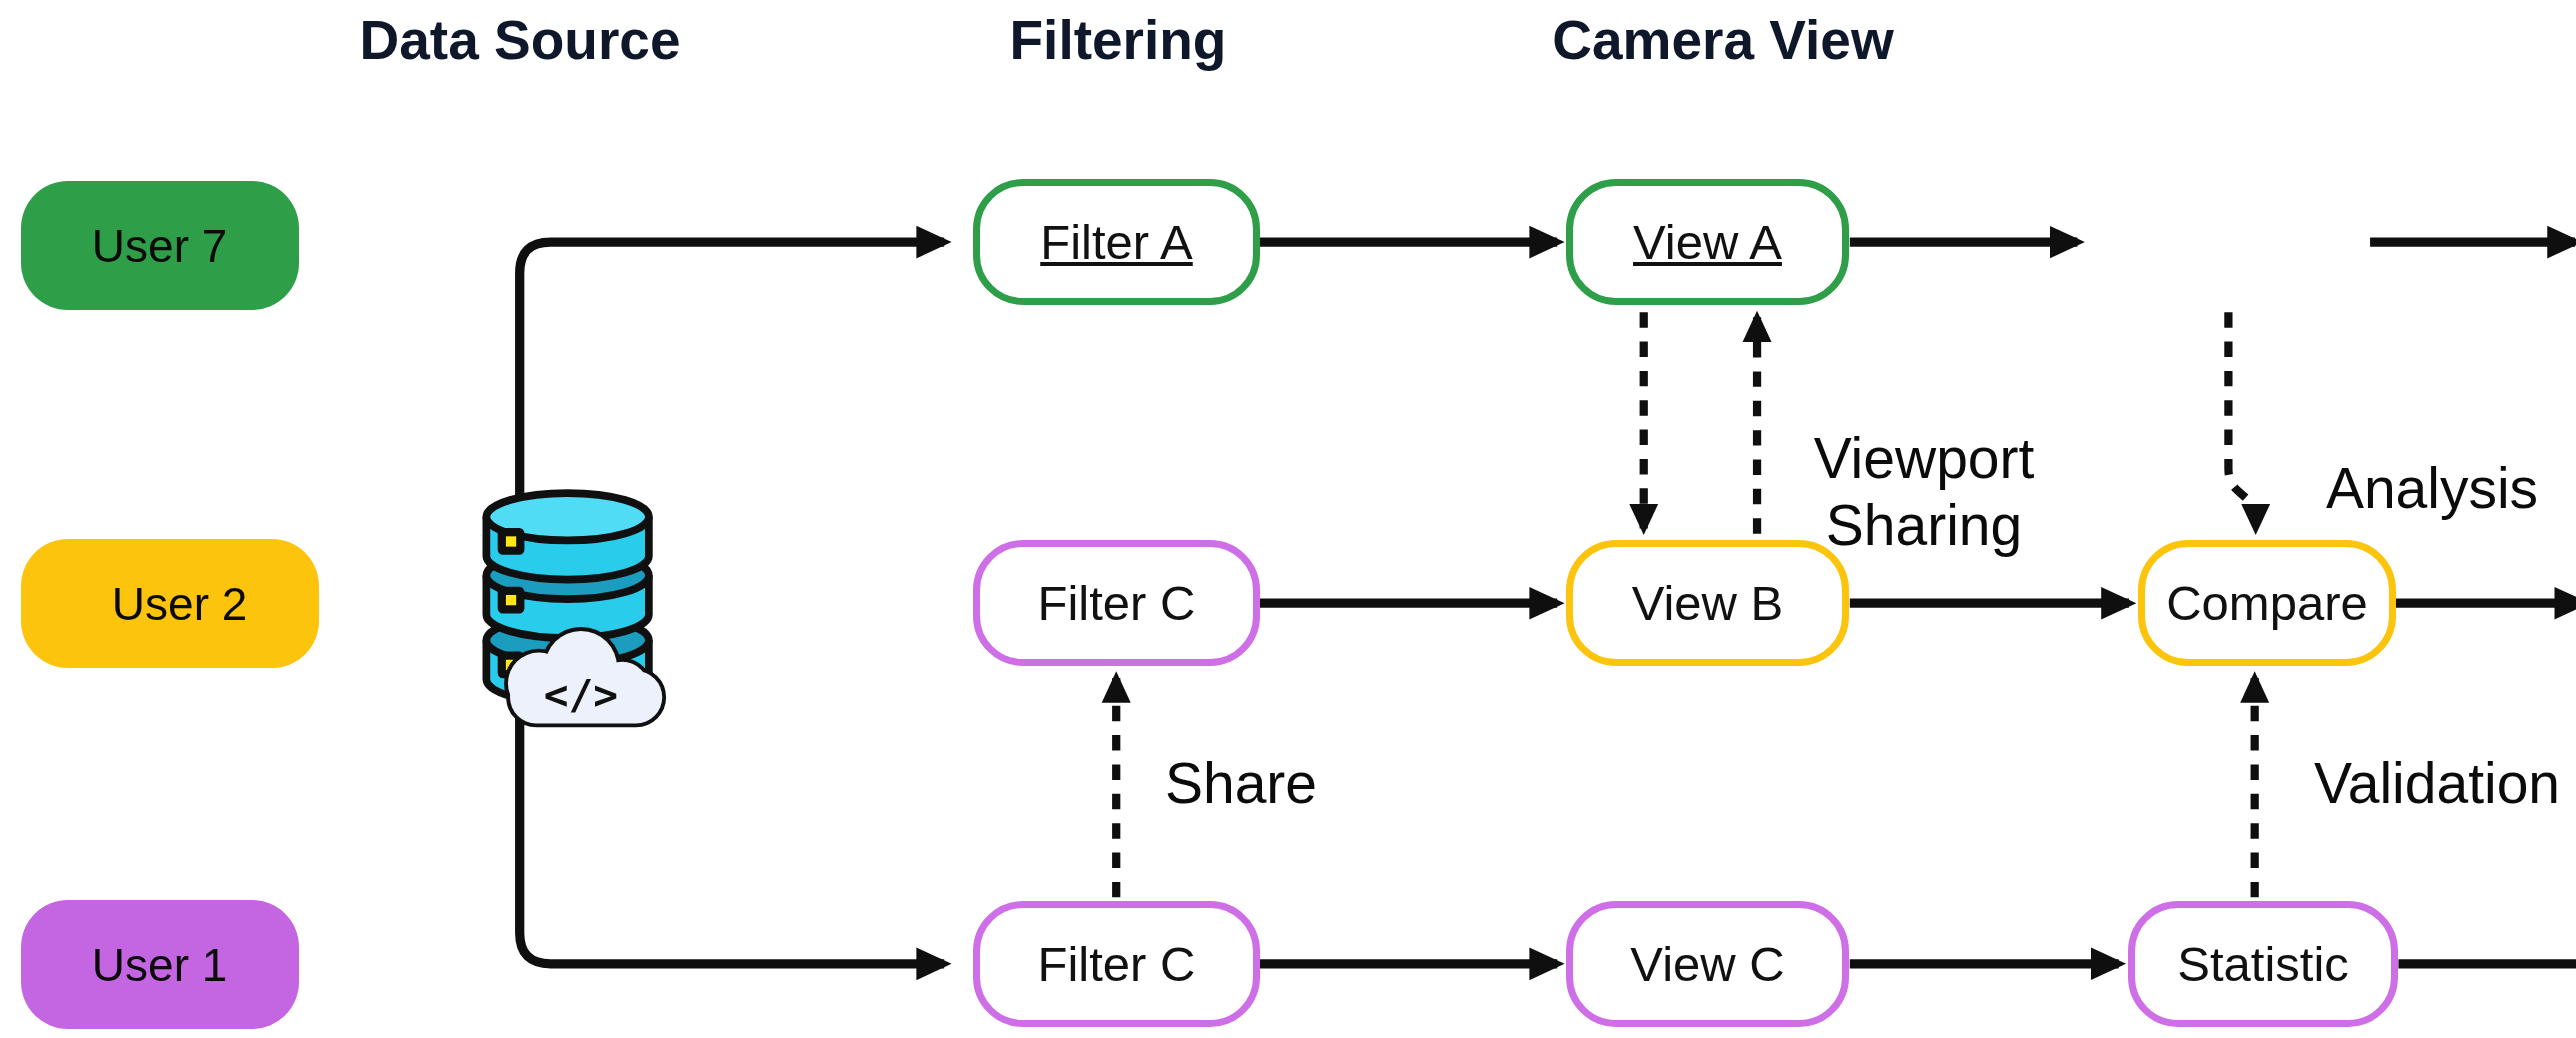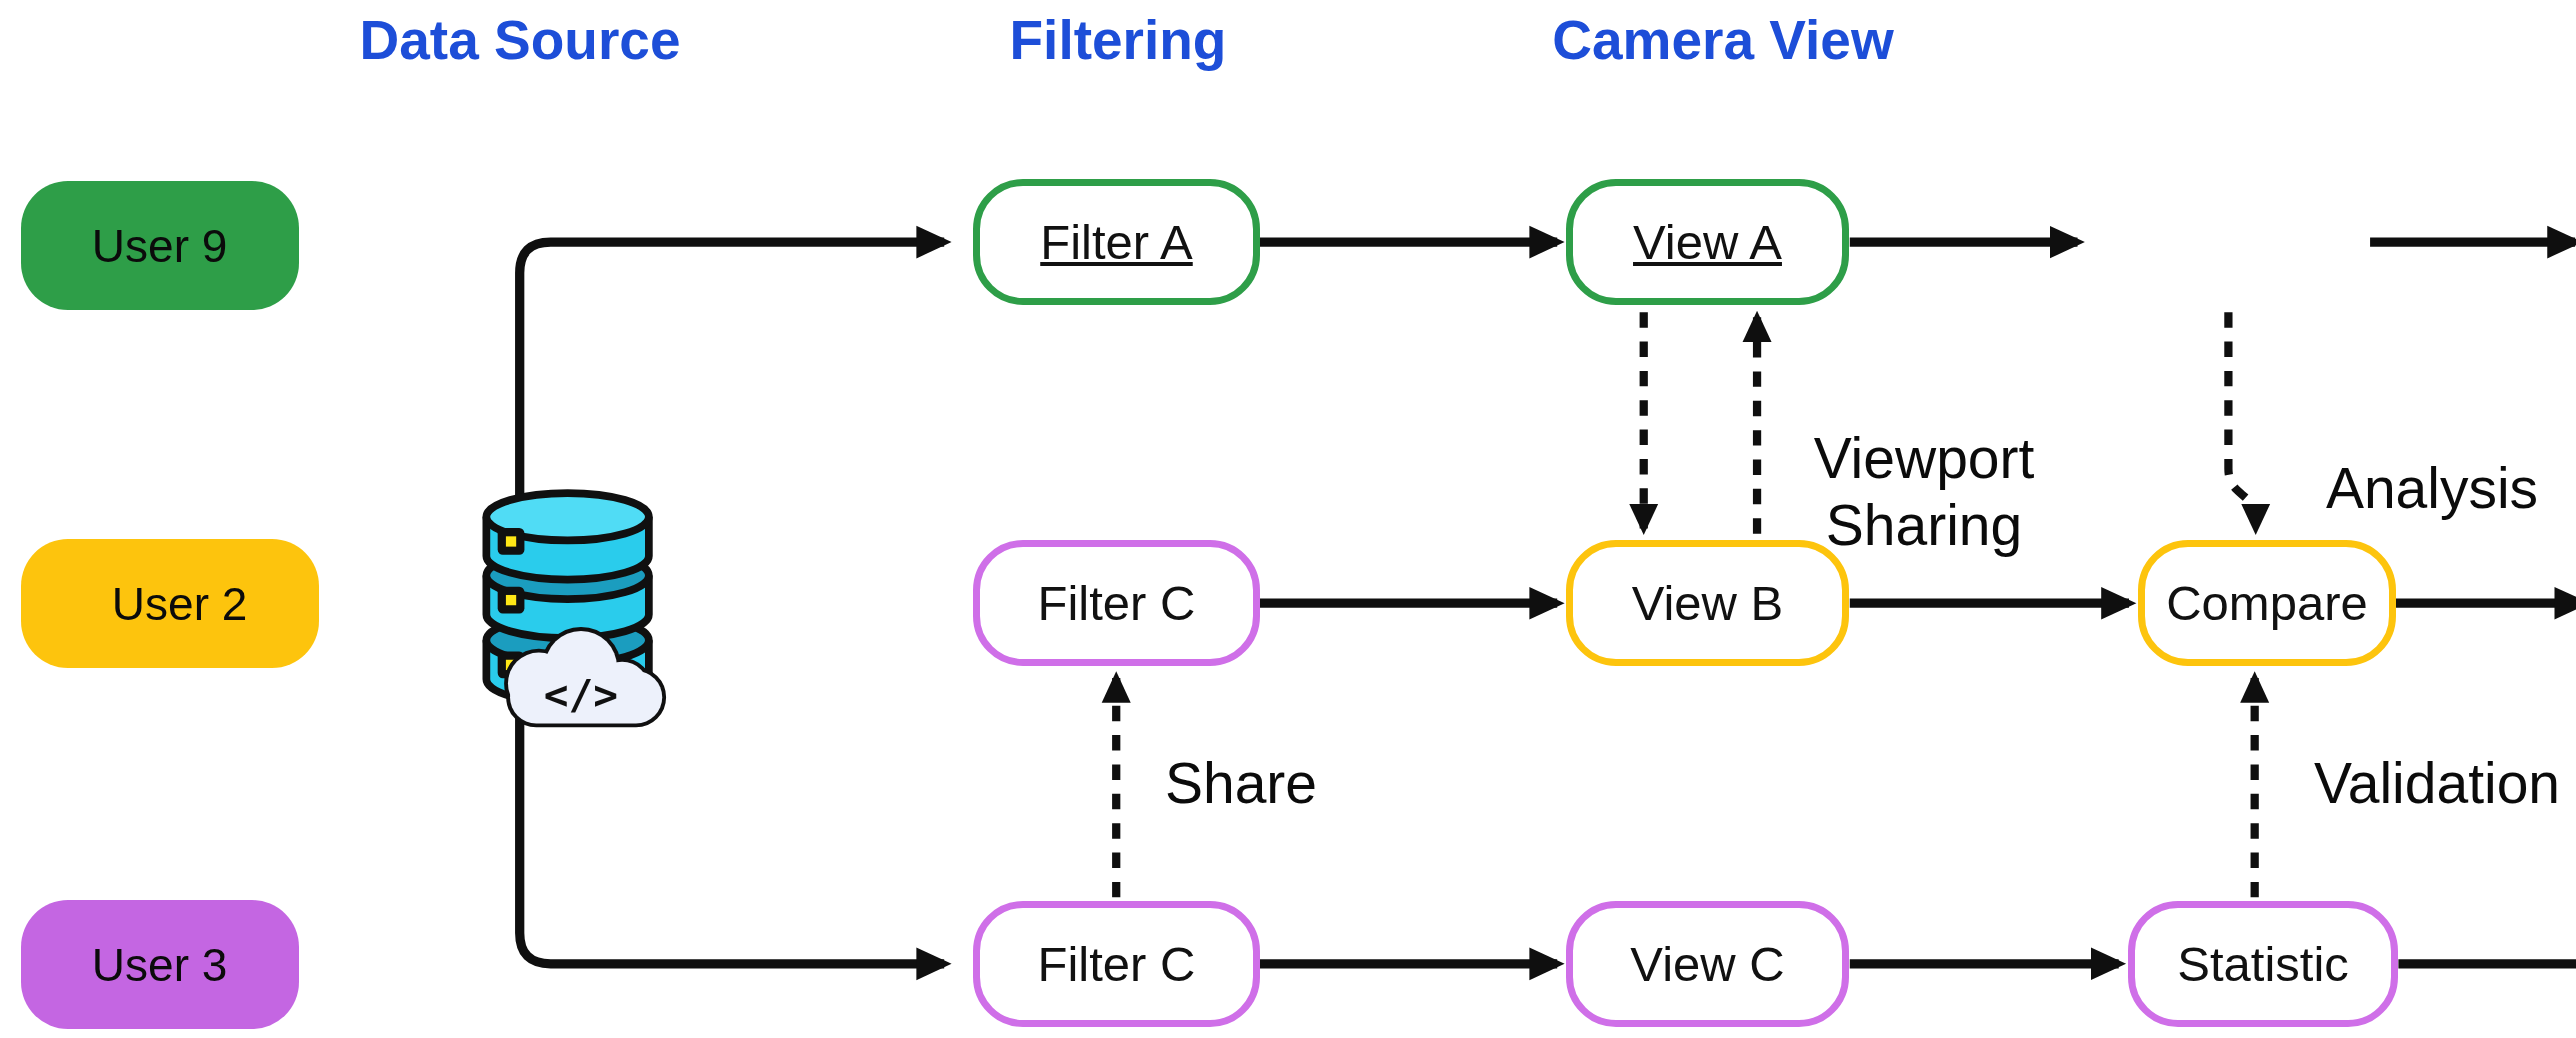--- a/index.html
+++ b/index.html
@@ -3,21 +3,21 @@
 <meta charset="utf-8">
 <style>
   html,body{margin:0;padding:0;background:#ffffff;}
   .stage{
     position:relative;width:4089px;height:1038px;background:#ffffff;
     font-family:"Liberation Sans", sans-serif;color:#111;overflow:hidden;
   }
   svg.wires{position:absolute;left:0;top:0;z-index:1;}
   .hdr{
     position:absolute;top:8.2px;transform:translateX(-50%);
-    font-size:55px;font-weight:700;white-space:nowrap;z-index:4;color:#1d4ed8;
+    font-size:55px;font-weight:700;white-space:nowrap;z-index:4;color:#0f172a;
   }
   .badge{
     position:absolute;left:20.6px;width:278px;height:129px;border-radius:47px;
     display:flex;align-items:center;justify-content:center;
     font-size:46px;color:#0b0b0b;z-index:3;
   }
   .badge.u1{top:181px;background:#2e9e48;}
   .badge.u2{top:539px;background:#fdc40d;padding-left:20px;}
   .badge.u3{top:900px;background:#c466e2;}
   .node{
@@ -102,23 +102,23 @@
         <rect x="124" y="356" width="296" height="102" rx="51"></rect>
       </g>
       <text x="262" y="430" text-anchor="middle" font-family="DejaVu Sans Mono, monospace" font-size="80" font-weight="700" fill="#101010">&lt;/&gt;</text>
     </g>
   </svg>
 
   <div class="hdr" style="left:520px">Data Source</div>
   <div class="hdr" style="left:1118px">Filtering</div>
   <div class="hdr" style="left:1723px">Camera View</div>
 
-  <div class="badge u1">User 9</div>
+  <div class="badge u1">User 7</div>
   <div class="badge u2">User 2</div>
-  <div class="badge u3">User 3</div>
+  <div class="badge u3">User 1</div>
 
   <div class="node r1 stroke-green" style="left:973px;width:287px">Filter A</div>
   <div class="node r1 stroke-green" style="left:1566px;width:283px">View A</div>
 
   <div class="node r2 stroke-purple" style="left:973px;width:287px">Filter C</div>
   <div class="node r2 stroke-yellow" style="left:1566px;width:283px">View B</div>
   <div class="node r2 stroke-yellow" style="left:2138px;width:258px">Compare</div>
 
   <div class="node r3 stroke-purple" style="left:973px;width:287px">Filter C</div>
   <div class="node r3 stroke-purple" style="left:1566px;width:283px">View C</div>

